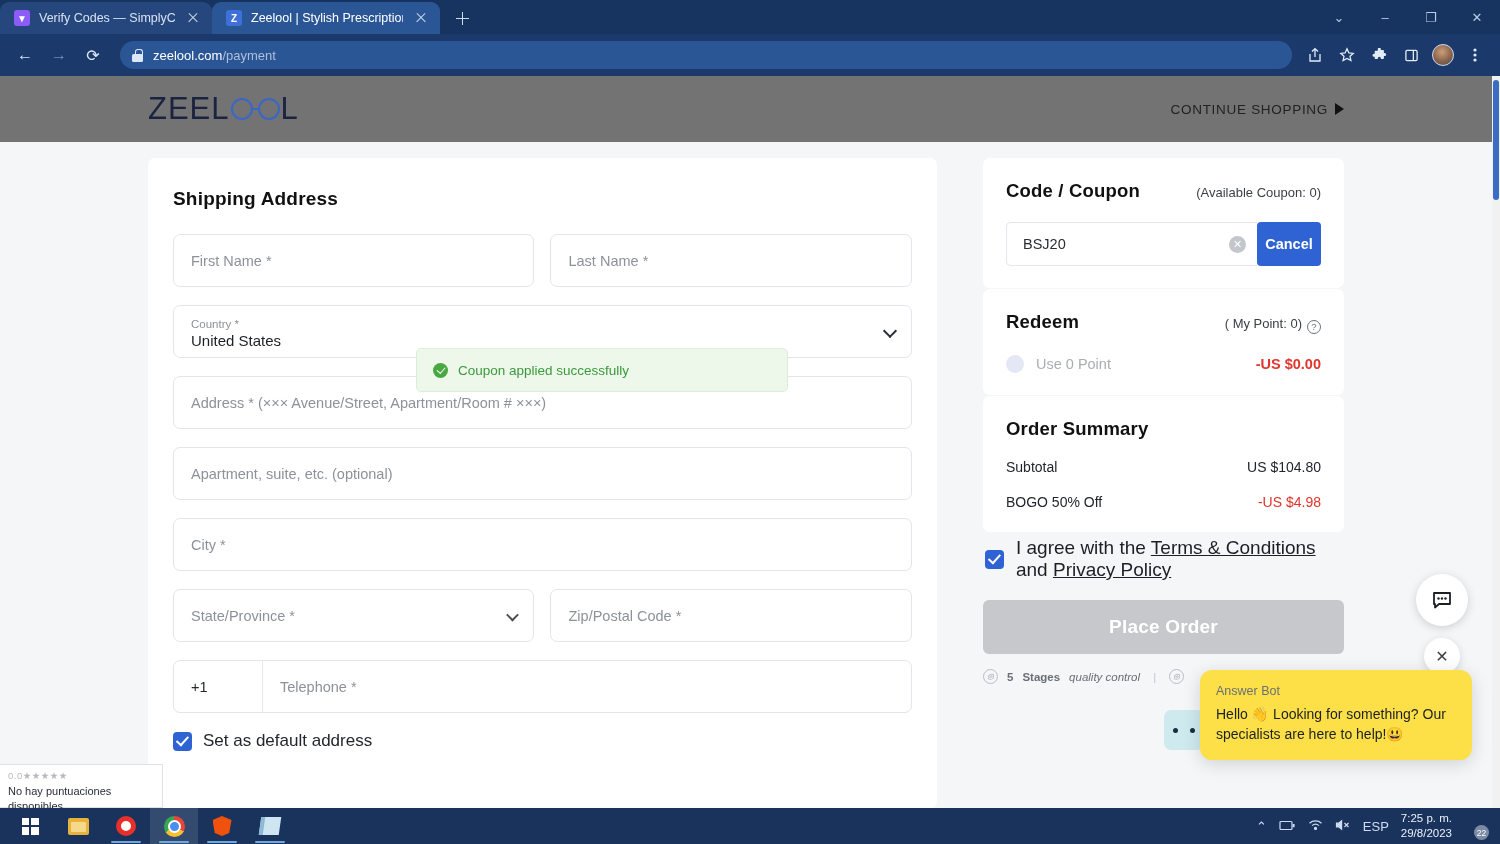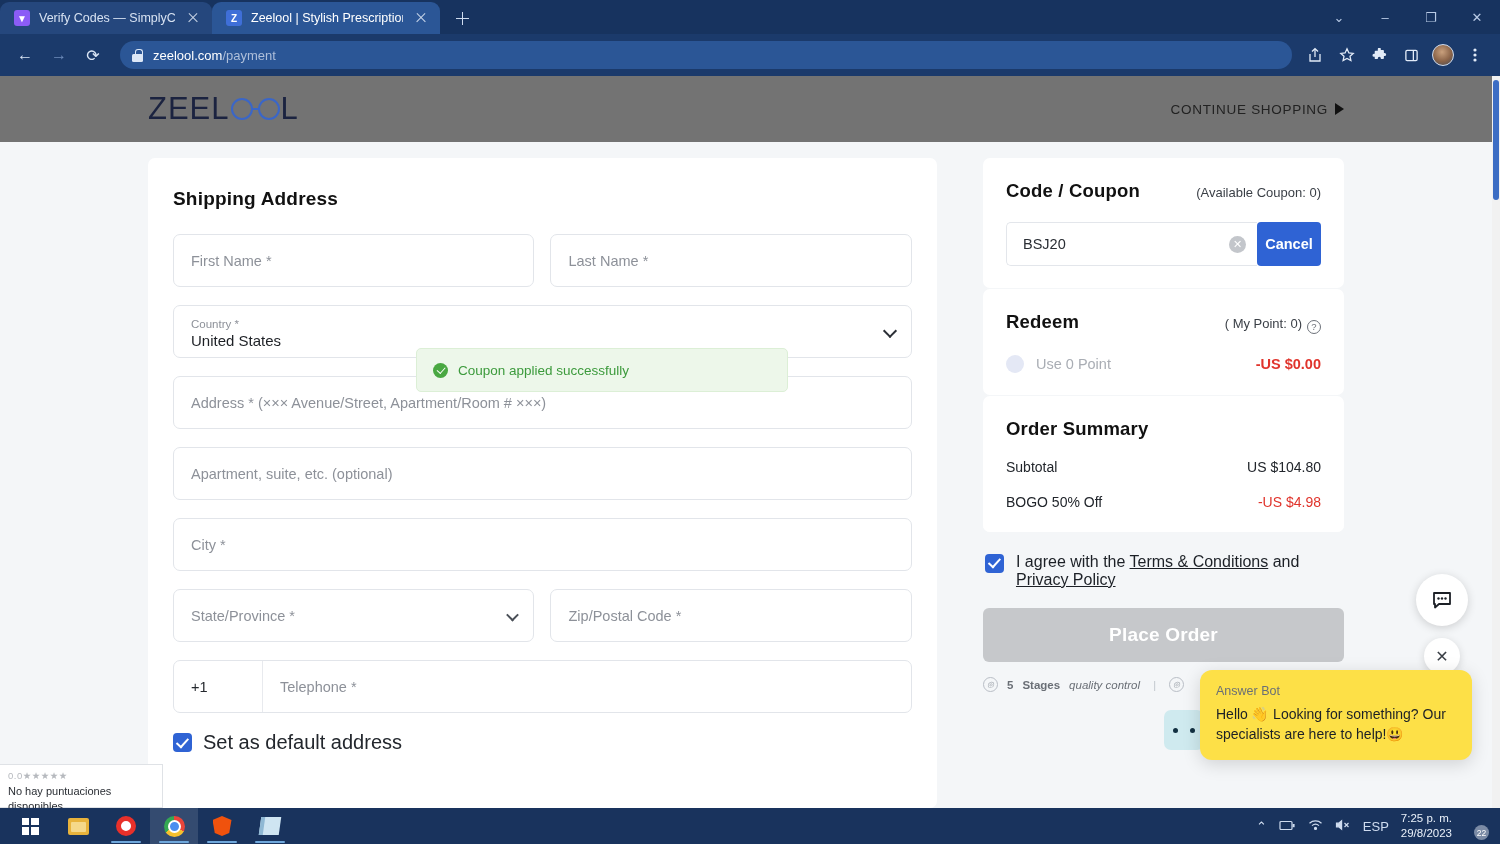--- a/index.html
+++ b/index.html
@@ -115,21 +115,21 @@
     margin-bottom: 18px; overflow: hidden; }
   .cc { width: 89px; display: flex; align-items: center; padding-left: 17px;
     font-size: 14.5px; color: #24282e; border-right: 1px solid #e8eaee; }
   .tel { flex: 1 1 auto; display: flex; align-items: center; padding-left: 17px;
     font-size: 14.5px; color: #8d9199; }
   .defrow { display: flex; align-items: center; gap: 11px; margin-top: 4px; }
   .cbx { width: 19px; height: 19px; border-radius: 4px; background: #2f63d4;
     display: flex; align-items: center; justify-content: center; flex: 0 0 auto; }
   .cbx::after { content: ""; width: 5px; height: 10px; border: solid #fff;
     border-width: 0 2.2px 2.2px 0; transform: rotate(42deg) translate(-1px,-1px); }
-  .defrow span { font-size: 20px; color: #23272d; }
+  .defrow span { font-size: 17px; color: #23272d; }
 
   .toast { position: absolute; left: 416px; top: 206px; width: 372px; height: 44px;
     background: #edf7ea; border: 1px solid #dcefd6; border-radius: 5px;
     display: flex; align-items: center; gap: 10px; padding: 0 16px;
     font-size: 13.5px; color: #3c9a3c; z-index: 6; }
   .toast .ok { width: 15px; height: 15px; border-radius: 50%; background: #49a842;
     display: flex; align-items: center; justify-content: center; flex: 0 0 auto; }
   .toast .ok::after { content:""; width: 3.5px; height: 7px; border: solid #fff;
     border-width: 0 1.8px 1.8px 0; transform: rotate(42deg) translate(0,-1px); }
 
@@ -160,21 +160,21 @@
 
   .summary { position: relative; max-height: 140px; overflow: hidden; }
   .sum-row { display: flex; justify-content: space-between; align-items: center;
     margin-top: 19px; font-size: 14px; color: #22262c; }
   .sum-row .amt { color: #22262c; }
   .sum-row .amt.neg { color: #e0342c; }
   .sum-fade { position: absolute; left: 0; right: 0; bottom: 0; height: 20px;
     background: linear-gradient(to bottom, rgba(255,255,255,0), #fff 70%); }
 
   .agree { display: flex; align-items: center; gap: 12px; margin-top: 4px; padding-left: 2px; }
-  .agree-txt { font-size: 16px; color: #1c2026; margin-top: 16px; }
+  .agree-txt { font-size: 19px; color: #1c2026; }
   .agree-txt a { color: #1c2026; text-decoration: underline; }
   .place-order { height: 54px; background: #c6c8cb; border-radius: 6px; color: #fff;
     font-size: 19px; font-weight: bold; display: flex; align-items: center;
     justify-content: center; margin-top: 18px; letter-spacing: .2px; }
   .qc { display: flex; align-items: center; gap: 9px; margin-top: 14px;
     font-size: 11.5px; color: #6a6f76; font-style: italic; }
   .qc b { font-style: normal; }
   .qc-ic { width: 15px; height: 15px; border-radius: 50%; border: 1px solid #b9bec6;
     display: flex; align-items: center; justify-content: center; font-size: 8px; color: #9aa0a8; }
   .qc-sep { color: #c3c7cd; margin: 0 4px; }

